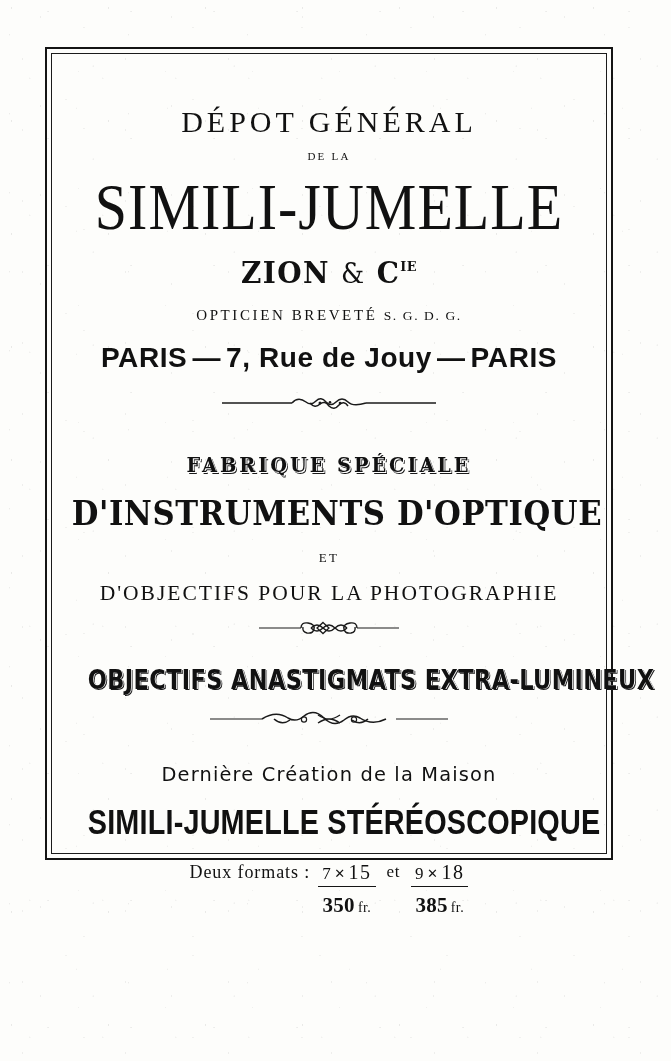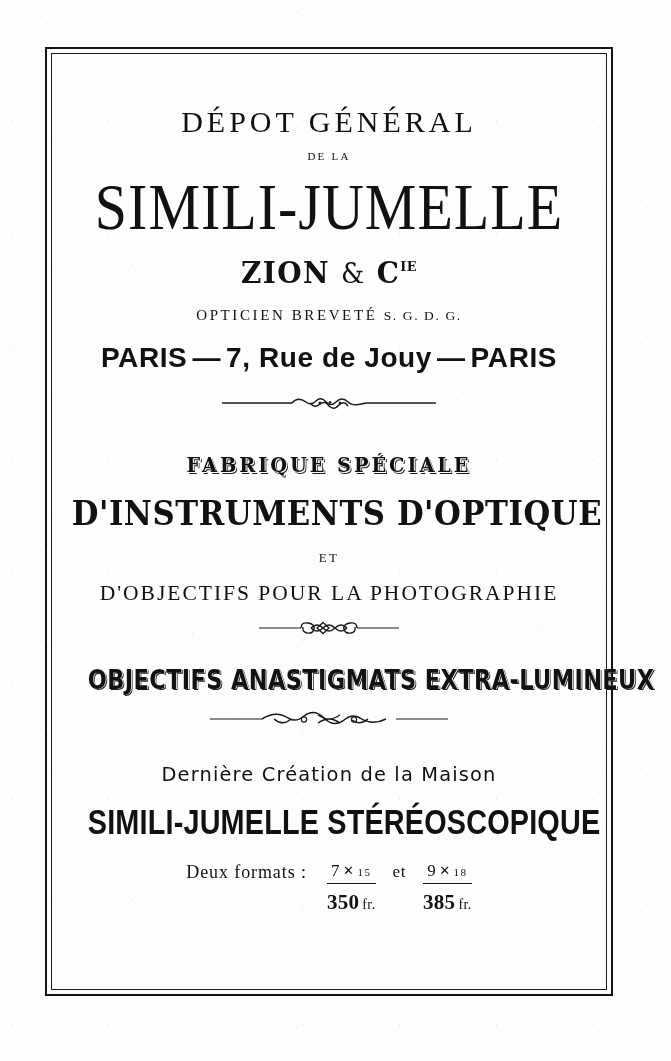--- a/index.html
+++ b/index.html
@@ -38,21 +38,21 @@
                      119px 79px, 73px 137px, 141px 93px, 87px 117px,
                      103px 71px, 127px 107px, 91px 123px;
   }
 
   
   #ad-frame {
     position: absolute;
     left: 45px;
     top: 47px;
     width: 568px;
-    height: 949px;
+    height: 813px;
     border: 2.5px solid #141414;
     box-sizing: border-box;
     padding-left: 26px;
   }
   #ad-frame-inner {
     position: absolute;
     inset: 4px;
     border: 1.1px solid #1b1b1b;
     box-sizing: border-box;
   }
@@ -201,40 +201,40 @@
     letter-spacing: .2px;
     transform: scaleX(.90) scaleY(1.10);
   }
 
   
   .formats-block {
     margin-top: 20px;
     display: flex;
     justify-content: center;
     align-items: flex-start;
-    gap: 8px;
+    gap: 2px;
   }
   .fmt-label {
     font-family: "Liberation Serif", serif;
     font-size: 18px;
     letter-spacing: .9px;
     padding-top: 1px;
   }
   .fmt-col { display: inline-block; text-align: center; }
   .fmt-size {
     font-family: "Liberation Serif", serif;
     font-size: 17px;
     letter-spacing: 1.5px;
     border-bottom: 1.4px solid #151515;
     padding: 0 4px 2px 4px;
     display: block;
     white-space: nowrap;
   }
   .fmt-size .x { font-size: 13px; padding: 0 2px; vertical-align: 1px; }
-  .fmt-size .num-small { font-size: 11px; }
+  .fmt-size .num-small { font-size: 20px; }
   .fmt-price {
     font-family: "Liberation Serif", serif;
     font-size: 21px;
     font-weight: 700;
     margin-top: 6px;
     display: block;
     letter-spacing: .3px;
   }
   .fmt-price .fr {
     font-weight: 400;

